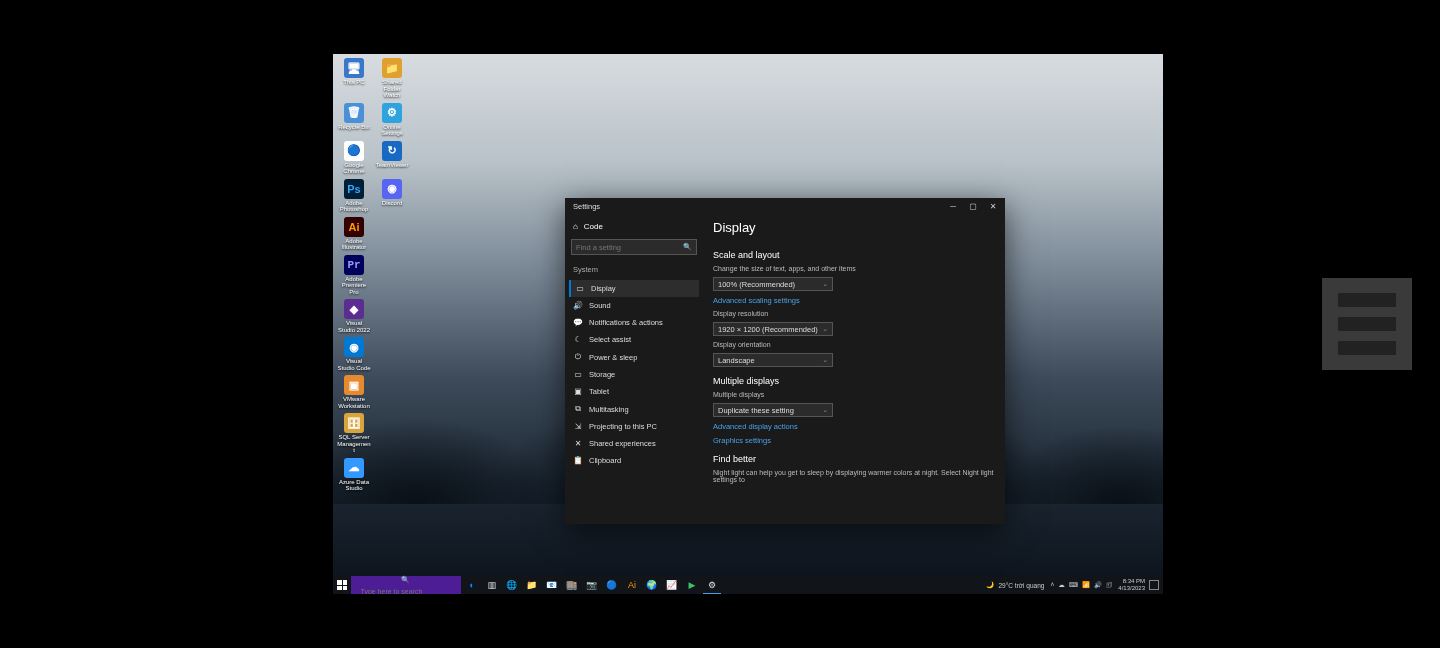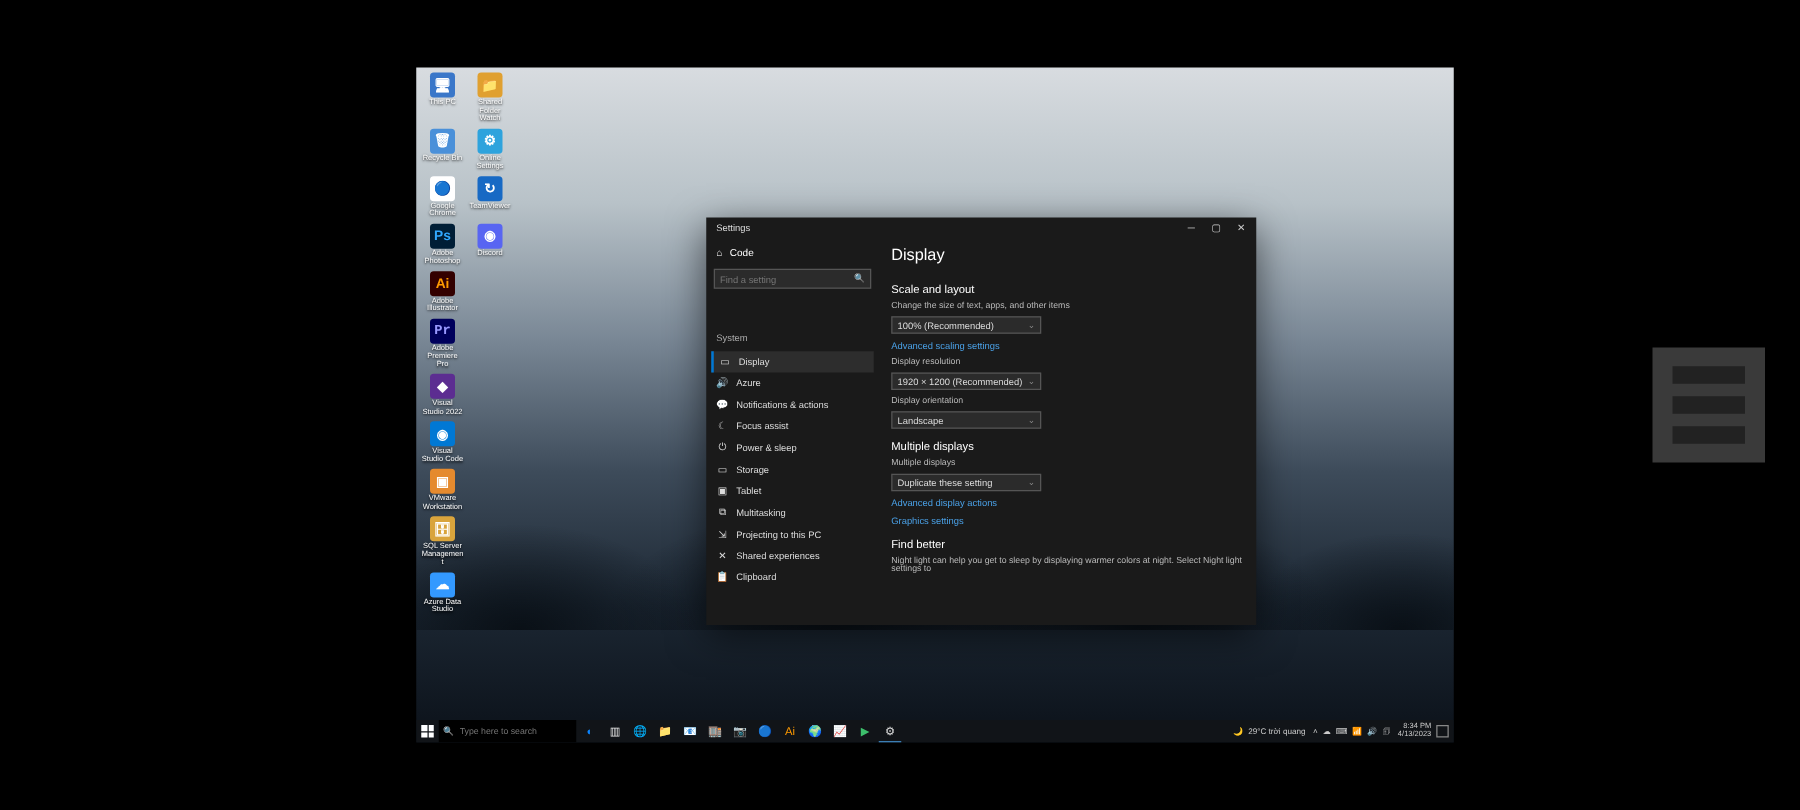--- a/index.html
+++ b/index.html
@@ -46,21 +46,21 @@
   font-size:11px; font-weight:bold;
 }
 .dicon .lbl {
   font-size:6px; line-height:6.5px; color:#fff;
   text-shadow: 0 1px 2px #000;
   max-width:34px; word-break:break-word;
 }
 
 .settings {
   position: absolute;
-  left: 232px; top: 120px;
+  left: 232px; top: 144px;
   width: 440px; height: 326px;
   background: #1a1a1a;
   display:flex; flex-direction:column;
   box-shadow: 0 8px 30px rgba(0,0,0,.6);
 }
 .titlebar {
   height:16px; display:flex; align-items:center;
   padding: 0 2px 0 8px;
   font-size:7.5px; color:#ddd;
 }
@@ -78,21 +78,21 @@
 .home { display:flex; align-items:center; gap:6px; padding:4px 4px; cursor:pointer; font-size:8px; }
 .searchbox {
   margin:4px 2px 6px; height:16px;
   background:#2b2b2b; border:1px solid #555;
   display:flex; align-items:center; padding:0 4px;
 }
 .searchbox input {
   flex:1; background:transparent; border:0; outline:0;
   color:#ccc; font-size:7.5px;
 }
-.sb-section { font-size:7.5px; color:#aaa; padding:4px 4px 6px;margin-top:25px; }
+.sb-section { font-size:7.5px; color:#aaa; padding:4px 4px 6px; }
 .sb-item {
   display:flex; align-items:center; gap:6px;
   padding:4px 4px; font-size:7.5px; color:#ddd; cursor:pointer;
 }
 .sb-item.active { background:#2d2d2d; border-left:2px solid #0078d4; }
 .sb-item .ic { width:10px; text-align:center; font-size:8px; }
 .content {
   flex:1; padding: 6px 10px; overflow:hidden;
   display:flex; flex-direction:column; gap:5px;
 }
@@ -112,21 +112,21 @@
   position:absolute; left:0; right:0; bottom:0;
   height:18px; background:#111418;
   display:flex; align-items:center;
 }
 .tb-start {
   width:18px; height:18px; display:flex; align-items:center; justify-content:center;
   cursor:pointer;
 }
 .winlogo { width:10px; height:10px; display:grid; grid-template:1fr 1fr/1fr 1fr; gap:1px; }
 .winlogo span { background:#fff; }
-.tb-search { display:flex; align-items:center; height:18px; width:110px; background:#000000; padding:0 4px; gap:4px; }
+.tb-search { display:flex; align-items:center; height:18px; width:110px; background:#4c1d95; padding:0 4px; gap:4px;flex-direction:column; }
 .tb-search input { flex:1; background:transparent; border:0; outline:0; color:#aaa; font-size:7px; }
 .tb-icons { display:flex; align-items:center; gap:2px; margin-left:2px; }
 .tb-app { width:18px; height:18px; display:flex; align-items:center; justify-content:center; cursor:pointer; font-size:9px; border-bottom:1px solid transparent; }
 .tb-app.active { border-bottom:1.5px solid #4aa0e6; }
 .tb-flex { flex:1; }
 .tb-tray { display:flex; align-items:center; gap:4px; padding:0 4px; font-size:6.5px; color:#ccc; }
 .clock { display:flex; flex-direction:column; align-items:flex-end; line-height:7px; font-size:6px; }
 
 .overlay {
   position:absolute; right:28px; top:278px;
@@ -246,29 +246,29 @@
           <span style="font-size:7px;color:#888;">🔍</span>
         </div>
         <div class="sb-section">System</div>
         <div id="sbitems">
             <div class="sb-item active">
               <span class="ic">▭</span>
               <span>Display</span>
             </div>
             <div class="sb-item">
               <span class="ic">🔊</span>
-              <span>Azure</span>
+              <span>Sound</span>
             </div>
             <div class="sb-item">
               <span class="ic">💬</span>
               <span>Notifications &amp; actions</span>
             </div>
             <div class="sb-item">
               <span class="ic">☾</span>
-              <span>Focus assist</span>
+              <span>Select assist</span>
             </div>
             <div class="sb-item">
               <span class="ic">⏻</span>
               <span>Power &amp; sleep</span>
             </div>
             <div class="sb-item">
               <span class="ic">▭</span>
               <span>Storage</span>
             </div>
             <div class="sb-item">

